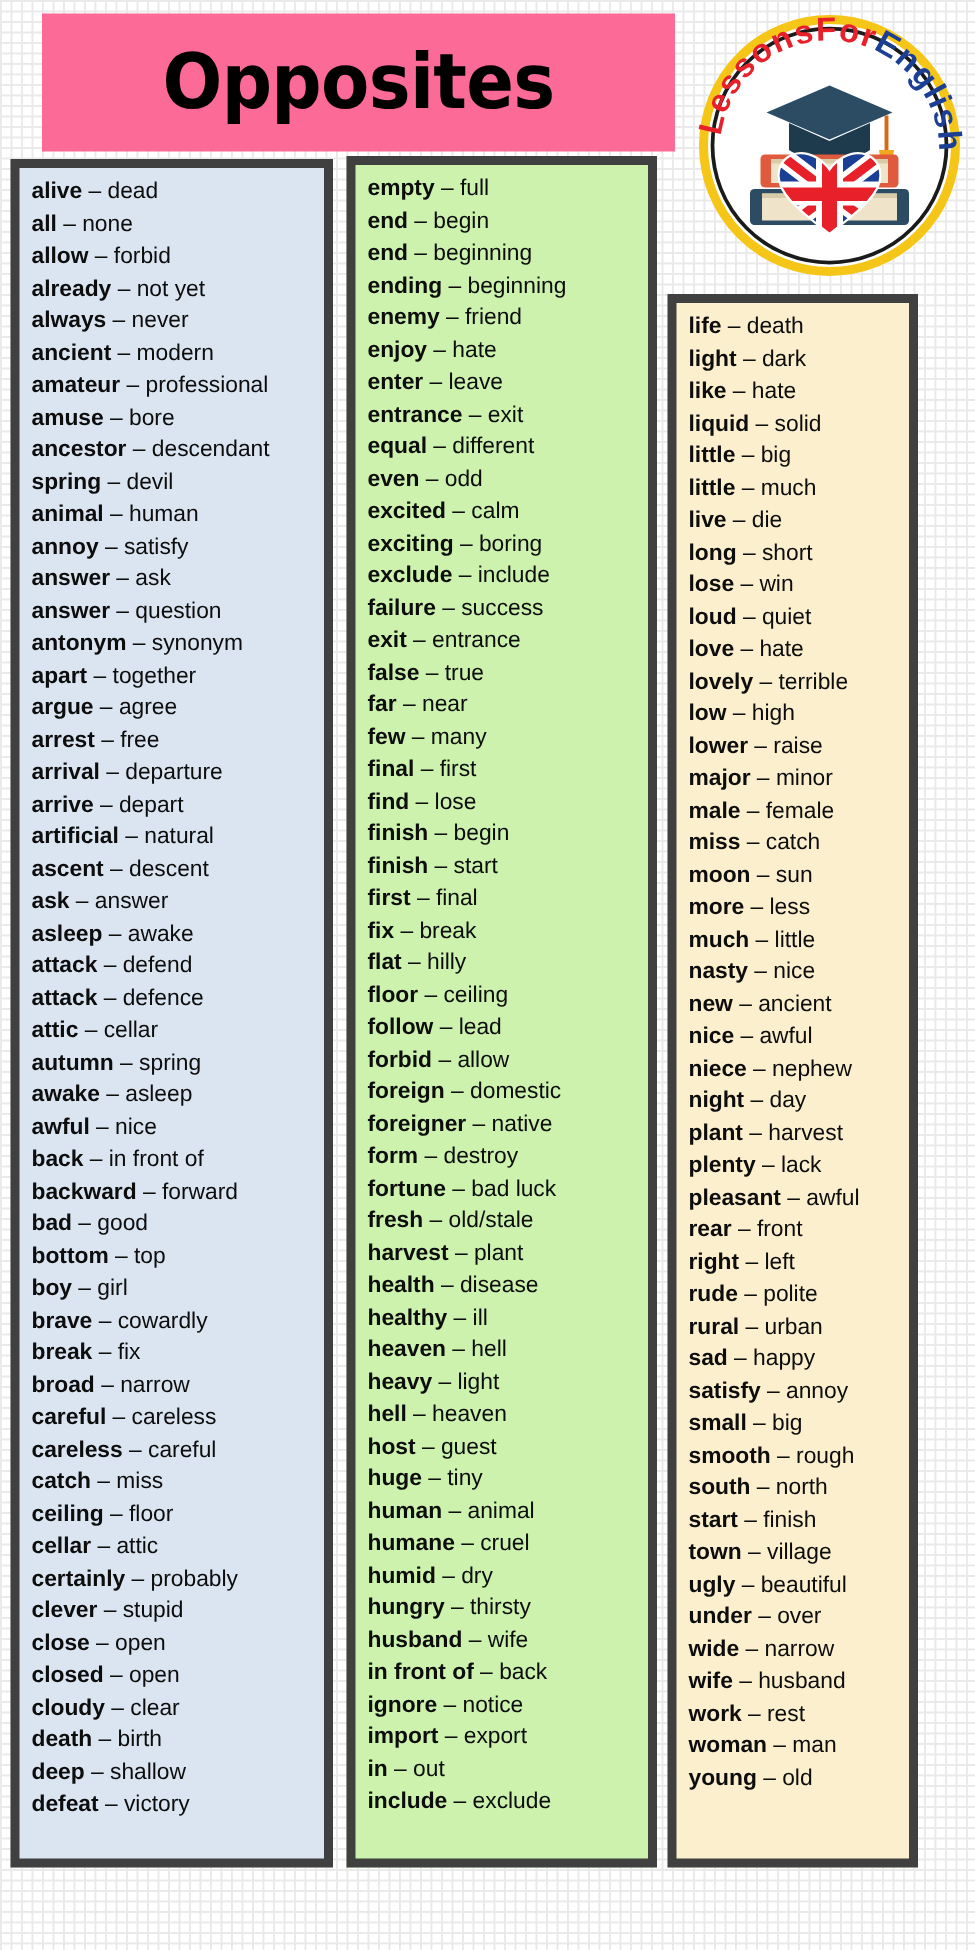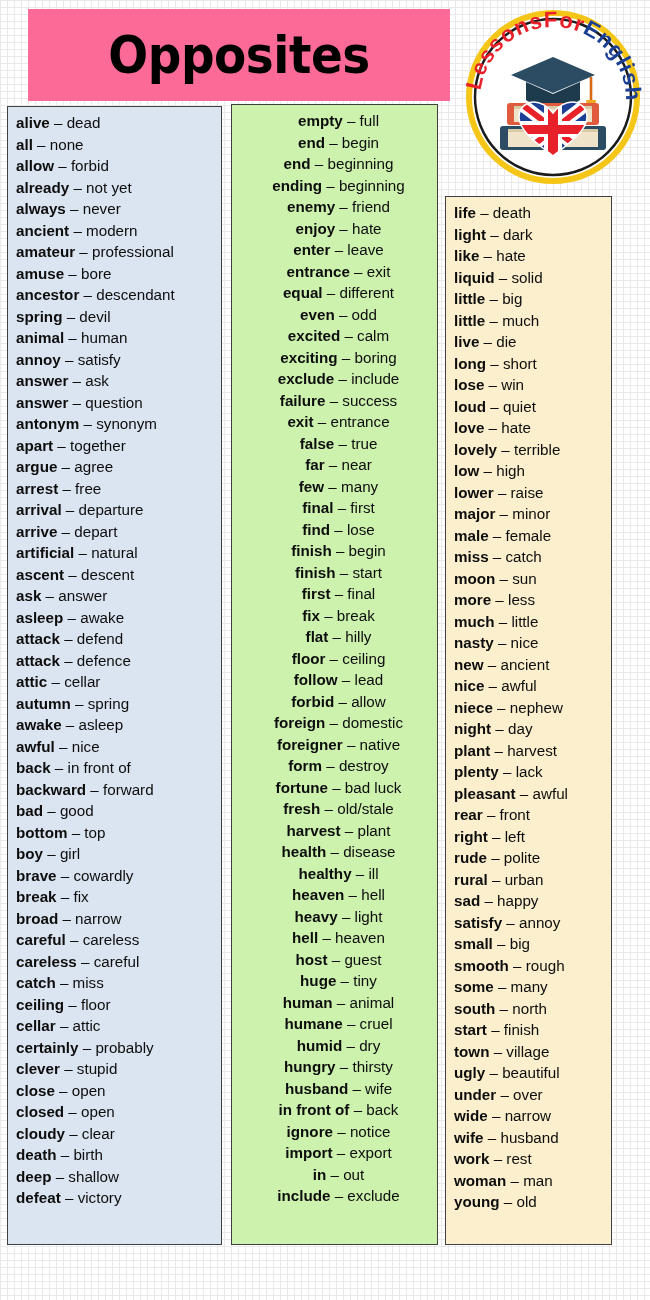--- a/index.html
+++ b/index.html
@@ -48,38 +48,37 @@
     top: 8px;
     width: 178px;
     height: 178px;
   }
   #logo-badge svg { display:block; }
 
   
   .word-column {
     position: absolute;
     box-sizing: border-box;
-    border: 1px solid #404040;
+    border: 6px solid #404040;
     padding: 5px 0 6px 8px;
     overflow: hidden;
   }
   #column-1 {
     left: 7px;
     top: 106px;
     width: 215px;
     height: 1139px;
     background: #dbe5f1;
   }
   #column-2 {
     left: 231px;
     top: 104px;
     width: 207px;
     height: 1141px;
     background: #ccf2ae;
-    text-align: center;
   }
   #column-3 {
     left: 445px;
     top: 196px;
     width: 167px;
     height: 1049px;
     background: #fcefcd;
   }
   .word-row {
     font-size: 15.2px;
@@ -318,21 +317,20 @@
     <div class="word-row"><span class="w">plenty</span><span class="dash"> – </span><span class="o">lack</span></div>
     <div class="word-row"><span class="w">pleasant</span><span class="dash"> – </span><span class="o">awful</span></div>
     <div class="word-row"><span class="w">rear</span><span class="dash"> – </span><span class="o">front</span></div>
     <div class="word-row"><span class="w">right</span><span class="dash"> – </span><span class="o">left</span></div>
     <div class="word-row"><span class="w">rude</span><span class="dash"> – </span><span class="o">polite</span></div>
     <div class="word-row"><span class="w">rural</span><span class="dash"> – </span><span class="o">urban</span></div>
     <div class="word-row"><span class="w">sad</span><span class="dash"> – </span><span class="o">happy</span></div>
     <div class="word-row"><span class="w">satisfy</span><span class="dash"> – </span><span class="o">annoy</span></div>
     <div class="word-row"><span class="w">small</span><span class="dash"> – </span><span class="o">big</span></div>
     <div class="word-row"><span class="w">smooth</span><span class="dash"> – </span><span class="o">rough</span></div>
-    <div class="word-row"><span class="w">some</span><span class="dash"> – </span><span class="o">many</span></div>
     <div class="word-row"><span class="w">south</span><span class="dash"> – </span><span class="o">north</span></div>
     <div class="word-row"><span class="w">start</span><span class="dash"> – </span><span class="o">finish</span></div>
     <div class="word-row"><span class="w">town</span><span class="dash"> – </span><span class="o">village</span></div>
     <div class="word-row"><span class="w">ugly</span><span class="dash"> – </span><span class="o">beautiful</span></div>
     <div class="word-row"><span class="w">under</span><span class="dash"> – </span><span class="o">over</span></div>
     <div class="word-row"><span class="w">wide</span><span class="dash"> – </span><span class="o">narrow</span></div>
     <div class="word-row"><span class="w">wife</span><span class="dash"> – </span><span class="o">husband</span></div>
     <div class="word-row"><span class="w">work</span><span class="dash"> – </span><span class="o">rest</span></div>
     <div class="word-row"><span class="w">woman</span><span class="dash"> – </span><span class="o">man</span></div>
     <div class="word-row"><span class="w">young</span><span class="dash"> – </span><span class="o">old</span></div>

